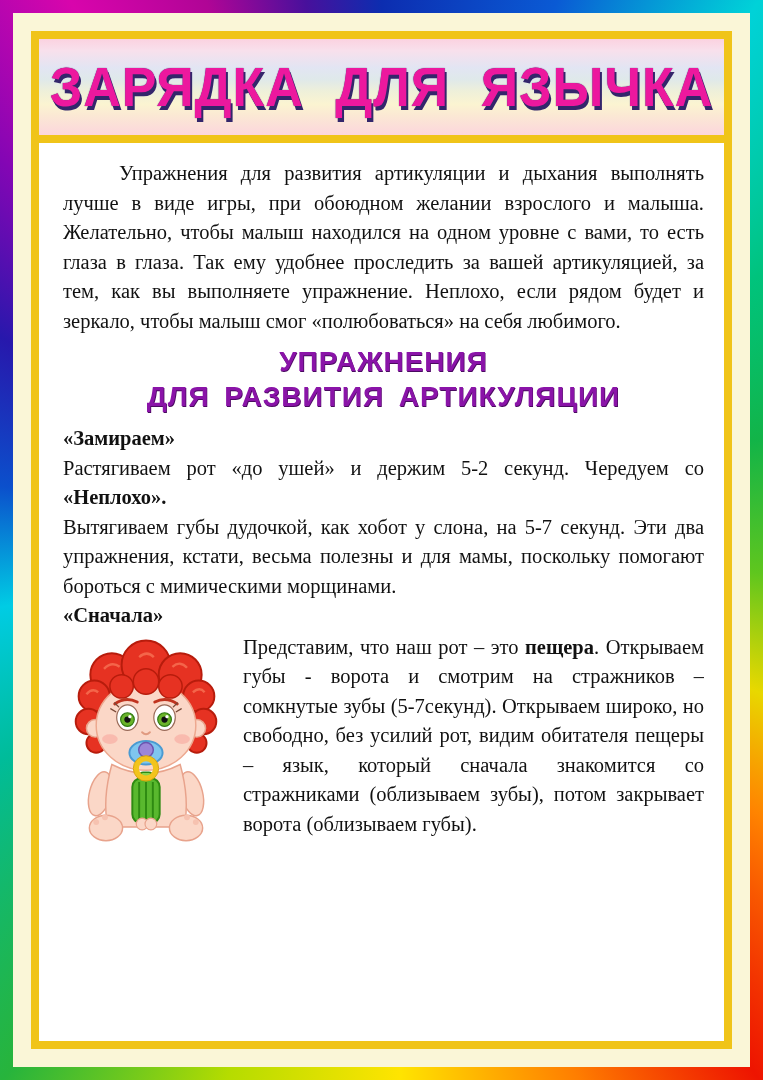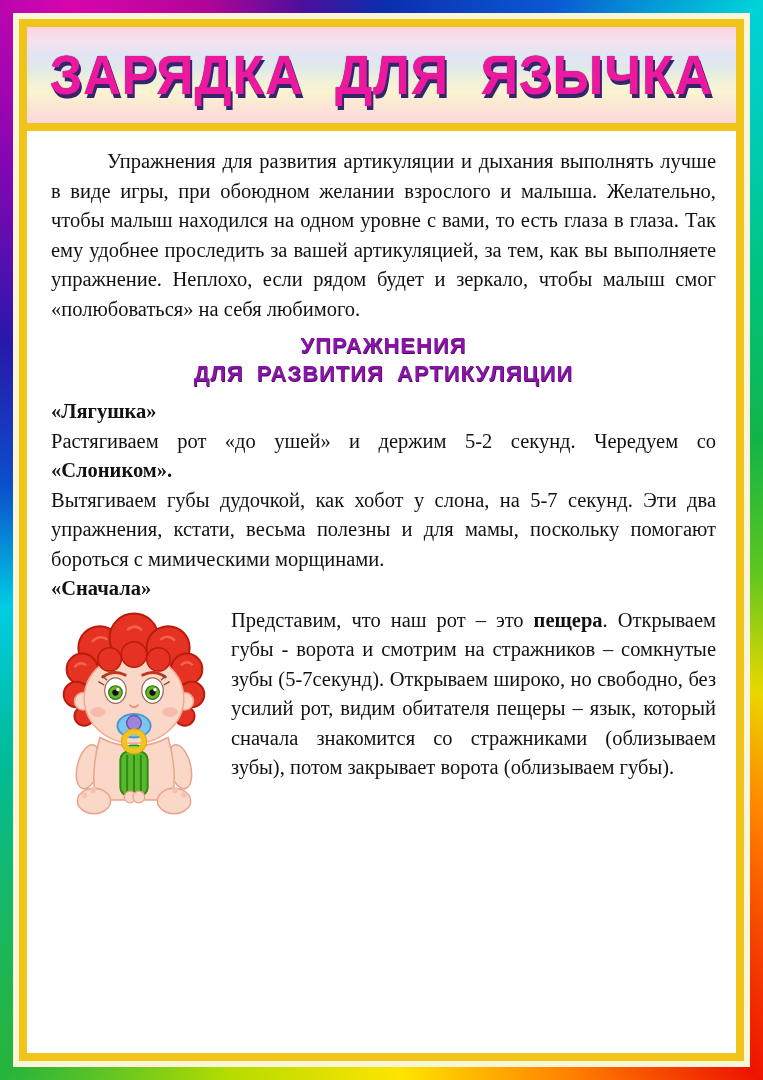--- a/index.html
+++ b/index.html
@@ -15,21 +15,21 @@
     background: conic-gradient(from 0deg,
       #0c2db0 0deg, #0a5ad4 18deg, #00d2d8 35deg, #00c37c 55deg,
       #12b448 75deg, #5fc61e 95deg, #e8d800 112deg, #ff8400 126deg,
       #ee1400 145deg, #ff7e00 160deg, #ffe400 178deg, #b5dc00 196deg,
       #27b43c 215deg, #00bc9a 240deg, #00cce4 260deg, #0b50cc 278deg,
       #2718ac 298deg, #8306b4 315deg, #d805ac 330deg, #b00596 342deg,
       #48109c 352deg, #0c2db0 360deg);
   }
   .frame-cream {
     width: 100%; height: 100%;
-    padding: 6px;
+    padding: 18px;
     background: #faf6d7;
   }
   .frame-gold {
     width: 100%; height: 100%;
     border: 8px solid #f0c419;
     background: #ffffff;
     display: flex; flex-direction: column;
     overflow: hidden;
   }
 
@@ -66,21 +66,21 @@
     text-indent: 56px;
     margin-bottom: 8px;
   }
 
   .subtitle {
     font-family: "Liberation Sans", sans-serif;
     font-weight: bold;
     text-align: center;
     color: #8a14a8;
     text-shadow: 0.6px 0.8px 0 #4a0a60;
-    font-size: 22px;
+    font-size: 28px;
     line-height: 1.25;
     letter-spacing: 1px;
     word-spacing: 6px;
     margin: 6px 0 10px 0;
   }
 
   .body-par {
     text-align: justify;
     margin: 0;
   }
@@ -112,21 +112,21 @@
 
         <div class="content">
           <p class="intro">Упражнения для развития артикуляции и дыхания выполнять лучше в виде игры, при обоюдном желании взрослого и малыша. Желательно, чтобы малыш находился на одном уровне с вами, то есть глаза в глаза. Так ему удобнее проследить за вашей артикуляцией, за тем, как вы выполняете упражнение. Неплохо, если рядом будет и зеркало, чтобы малыш смог «полюбоваться» на себя любимого.</p>
 
           <div class="subtitle">
             <div>УПРАЖНЕНИЯ</div>
             <div>ДЛЯ РАЗВИТИЯ АРТИКУЛЯЦИИ</div>
           </div>
 
           <div id="exercise-paragraphs">
-              <p class="body-par"><b>«Лягушка»</b><br><span>Растягиваем рот «до ушей» и держим 5-2 секунд. Чередуем со </span><b>«Слоником».</b><br><span>Вытягиваем губы дудочкой, как хобот у слона, на 5-7 секунд. Эти два упражнения, кстати, весьма полезны и для мамы, поскольку помогают бороться с мимическими морщинами.</span></p>
+              <p class="body-par"><b>«Замираем»</b><br><span>Растягиваем рот «до ушей» и держим 5-2 секунд. Чередуем со </span><b>«Неплохо».</b><br><span>Вытягиваем губы дудочкой, как хобот у слона, на 5-7 секунд. Эти два упражнения, кстати, весьма полезны и для мамы, поскольку помогают бороться с мимическими морщинами.</span></p>
               <p class="body-par"><b>«Сначала»</b><br></p>
             </div>
 
           <div class="cave-block">
             <svg class="baby-figure" viewBox="0 0 170 220" aria-hidden="true">
 
               <g fill="#e63222" stroke="#b71c0c" stroke-width="2">
                 <circle cx="50" cy="40" r="22"></circle>
                 <circle cx="85" cy="30" r="25"></circle>
                 <circle cx="120" cy="40" r="22"></circle>

